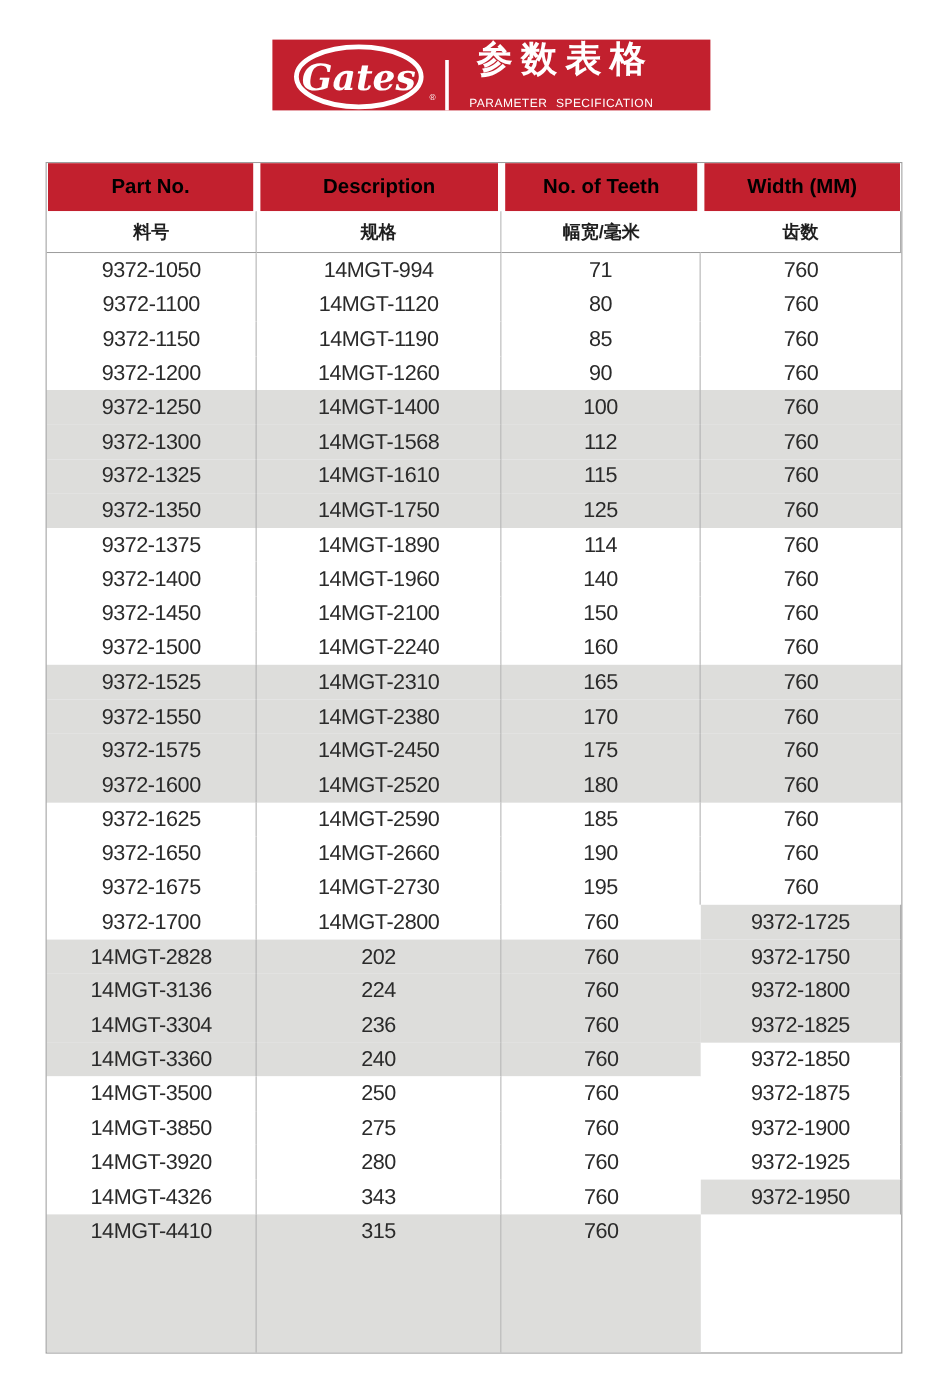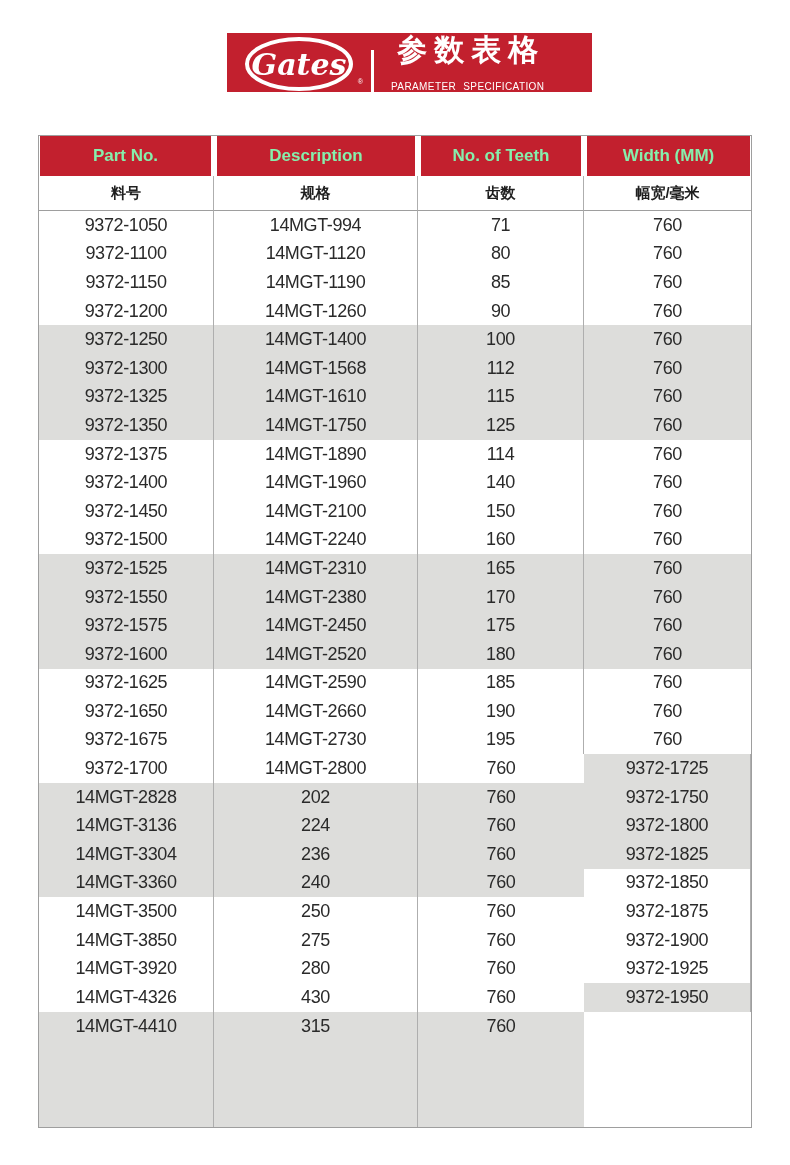--- a/index.html
+++ b/index.html
@@ -34,21 +34,21 @@
   
   .spec-table {
     position:absolute; left:38px; top:135px; width:714px; height:993px;
     border:1px solid #9e9e9e;
     display:grid;
     grid-template-columns:175px 204px 166px 167px;
     grid-template-rows:40px 35px repeat(28, 28.6px) auto;
   }
   .th { background:#ffffff; }
   .redfill {
-    height:100%; margin:0 3px; background:#c2202e; color:#86efac;
+    height:100%; margin:0 3px; background:#c2202e; color:#000000;
     font-weight:bold; font-size:17px;
     display:flex; align-items:center; justify-content:center;
   }
   .th.c0 .redfill { margin-left:1px; }
   .th.c3 .redfill { margin-right:1px; }
   .sub {
     display:flex; align-items:center; justify-content:center;
     font-weight:bold; font-size:15px; color:#1f1f1f;
     border-bottom:1px solid #9e9e9e; background:#ffffff;
   }
@@ -89,22 +89,22 @@
     </div>
     <div class="th c2">
       <div class="redfill">No. of Teeth</div>
     </div>
     <div class="th c3">
       <div class="redfill">Width  (MM)</div>
     </div>
 
     <div class="sub c0">料号</div>
     <div class="sub c1">规格</div>
+    <div class="sub c3">幅宽/毫米</div>
     <div class="sub c2">齿数</div>
-    <div class="sub c3">幅宽/毫米</div>
 
   <div class="td c0">9372-1050</div>
       <div class="td c1">14MGT-994</div>
       <div class="td c2">71</div>
       <div class="td c3">760</div>
       <div class="td c0">9372-1100</div>
       <div class="td c1">14MGT-1120</div>
       <div class="td c2">80</div>
       <div class="td c3">760</div>
       <div class="td c0">9372-1150</div>
@@ -201,21 +201,21 @@
       <div class="td c0">9372-1875</div>
       <div class="td c1">14MGT-3850</div>
       <div class="td c2">275</div>
       <div class="td c3">760</div>
       <div class="td c0">9372-1900</div>
       <div class="td c1">14MGT-3920</div>
       <div class="td c2">280</div>
       <div class="td c3">760</div>
       <div class="td c0">9372-1925</div>
       <div class="td c1">14MGT-4326</div>
-      <div class="td c2">430</div>
+      <div class="td c2">343</div>
       <div class="td c3">760</div>
       <div class="td c0 shade last">9372-1950</div>
       <div class="td c1 shade last">14MGT-4410</div>
       <div class="td c2 shade last">315</div>
       <div class="td c3 shade last">760</div>
     </div>
 
 </div>
 
 </body></html>

